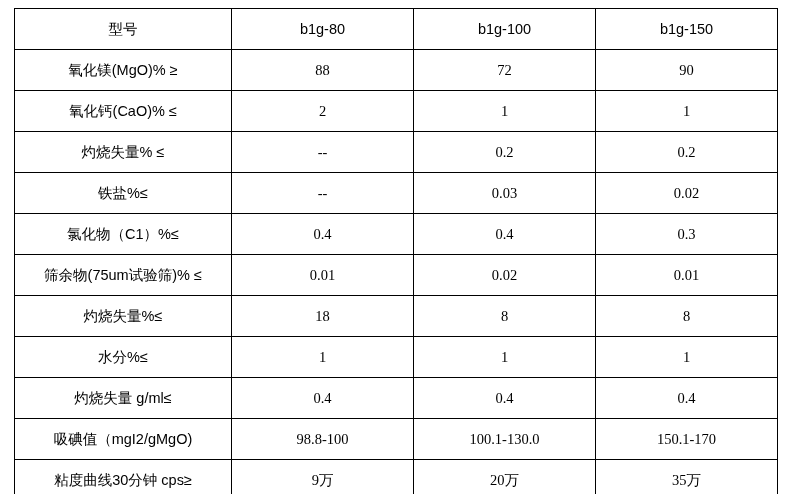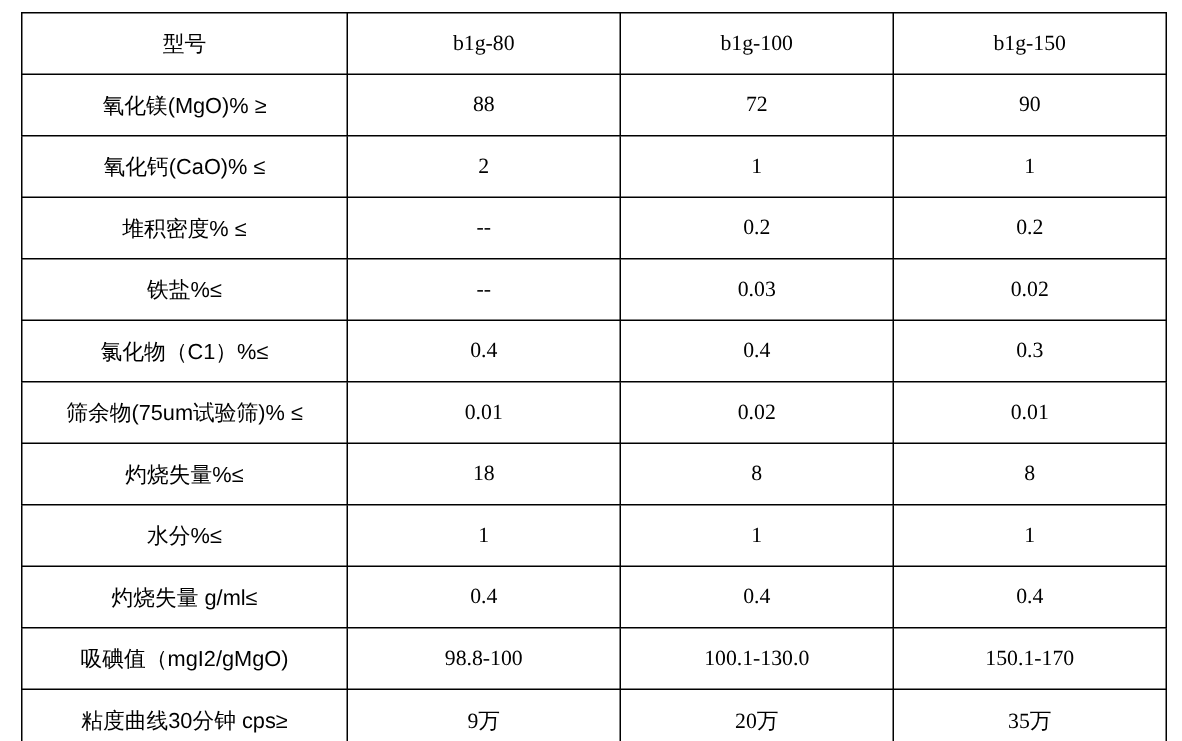--- a/index.html
+++ b/index.html
@@ -38,21 +38,21 @@
   }
   table.spec-table td.label-cell {
     width: 216px;
   }
   table.spec-table td.value-cell {
     width: 181px;
     font-family: Liberation Serif, serif;
     font-size: 14.5px;
   }
   table.spec-table tr:first-child td.value-cell {
-    font-family: Liberation Serif, serif;
+    font-family: Liberation Sans, sans-serif;
     text-align: center;
   }
 </style>
 </head>
 <body>
 
 <div id="spec-table-wrap">
   <table class="spec-table">
     <tbody>
       <tr>
@@ -67,21 +67,21 @@
         <td class="value-cell">72</td>
         <td class="value-cell">90</td>
       </tr>
       <tr>
         <td class="label-cell">氧化钙(CaO)% ≤</td>
         <td class="value-cell">2</td>
         <td class="value-cell">1</td>
         <td class="value-cell">1</td>
       </tr>
       <tr>
-        <td class="label-cell">堆积密度% ≤</td>
+        <td class="label-cell">灼烧失量% ≤</td>
         <td class="value-cell">--</td>
         <td class="value-cell">0.2</td>
         <td class="value-cell">0.2</td>
       </tr>
       <tr>
         <td class="label-cell">铁盐%≤</td>
         <td class="value-cell">--</td>
         <td class="value-cell">0.03</td>
         <td class="value-cell">0.02</td>
       </tr>

